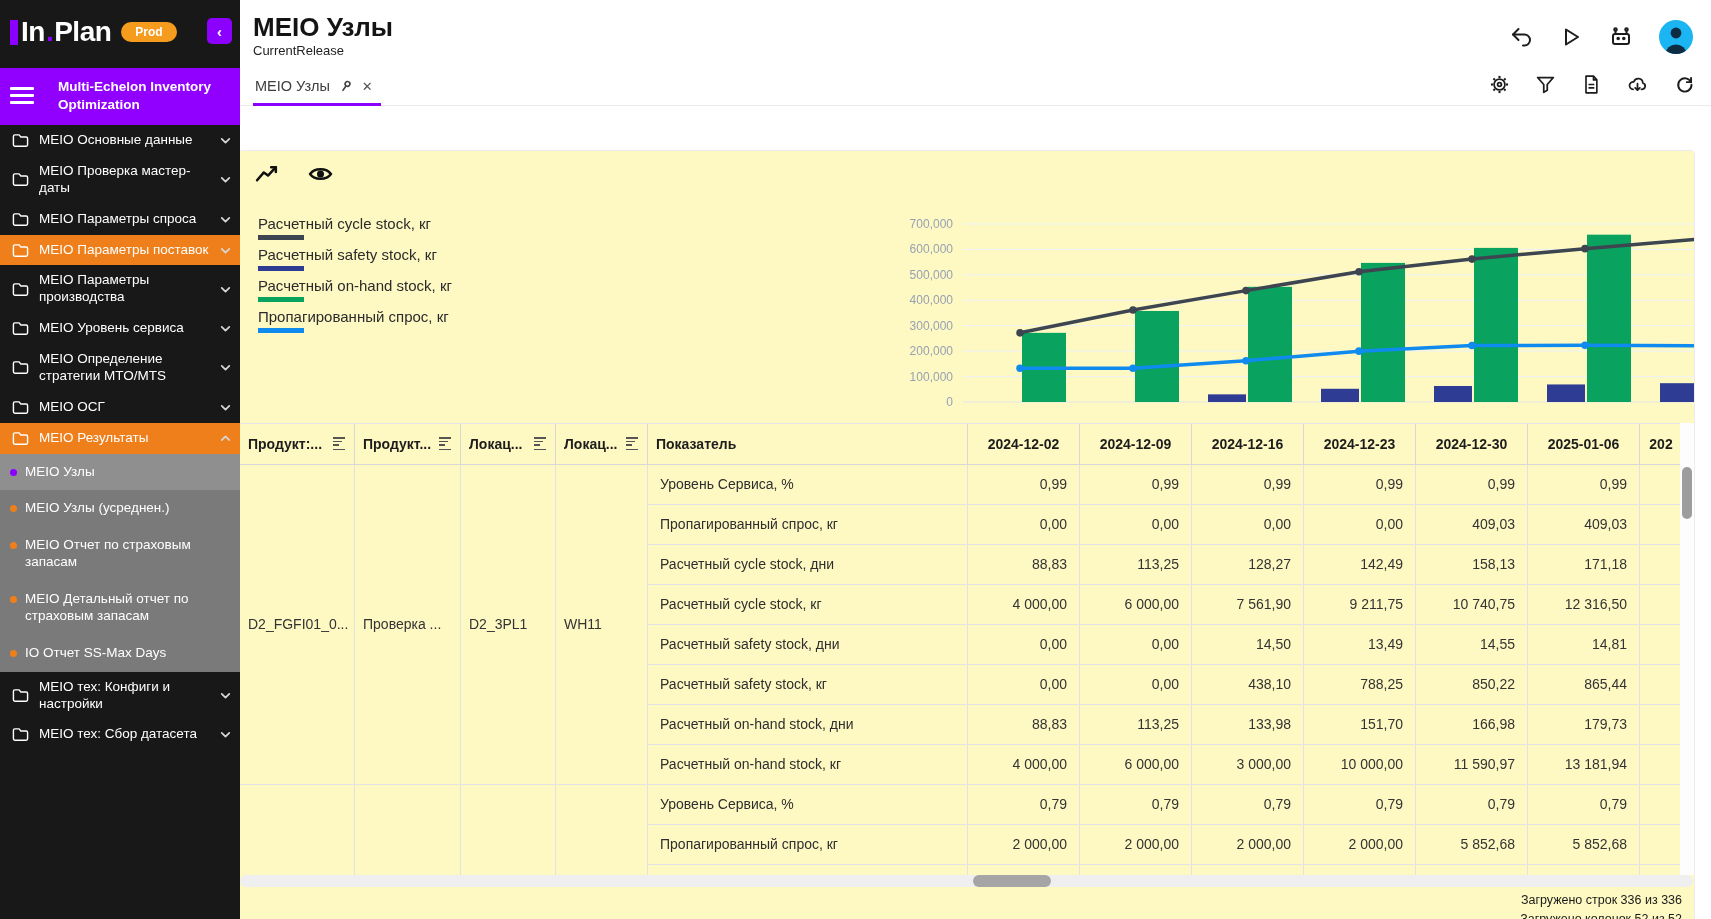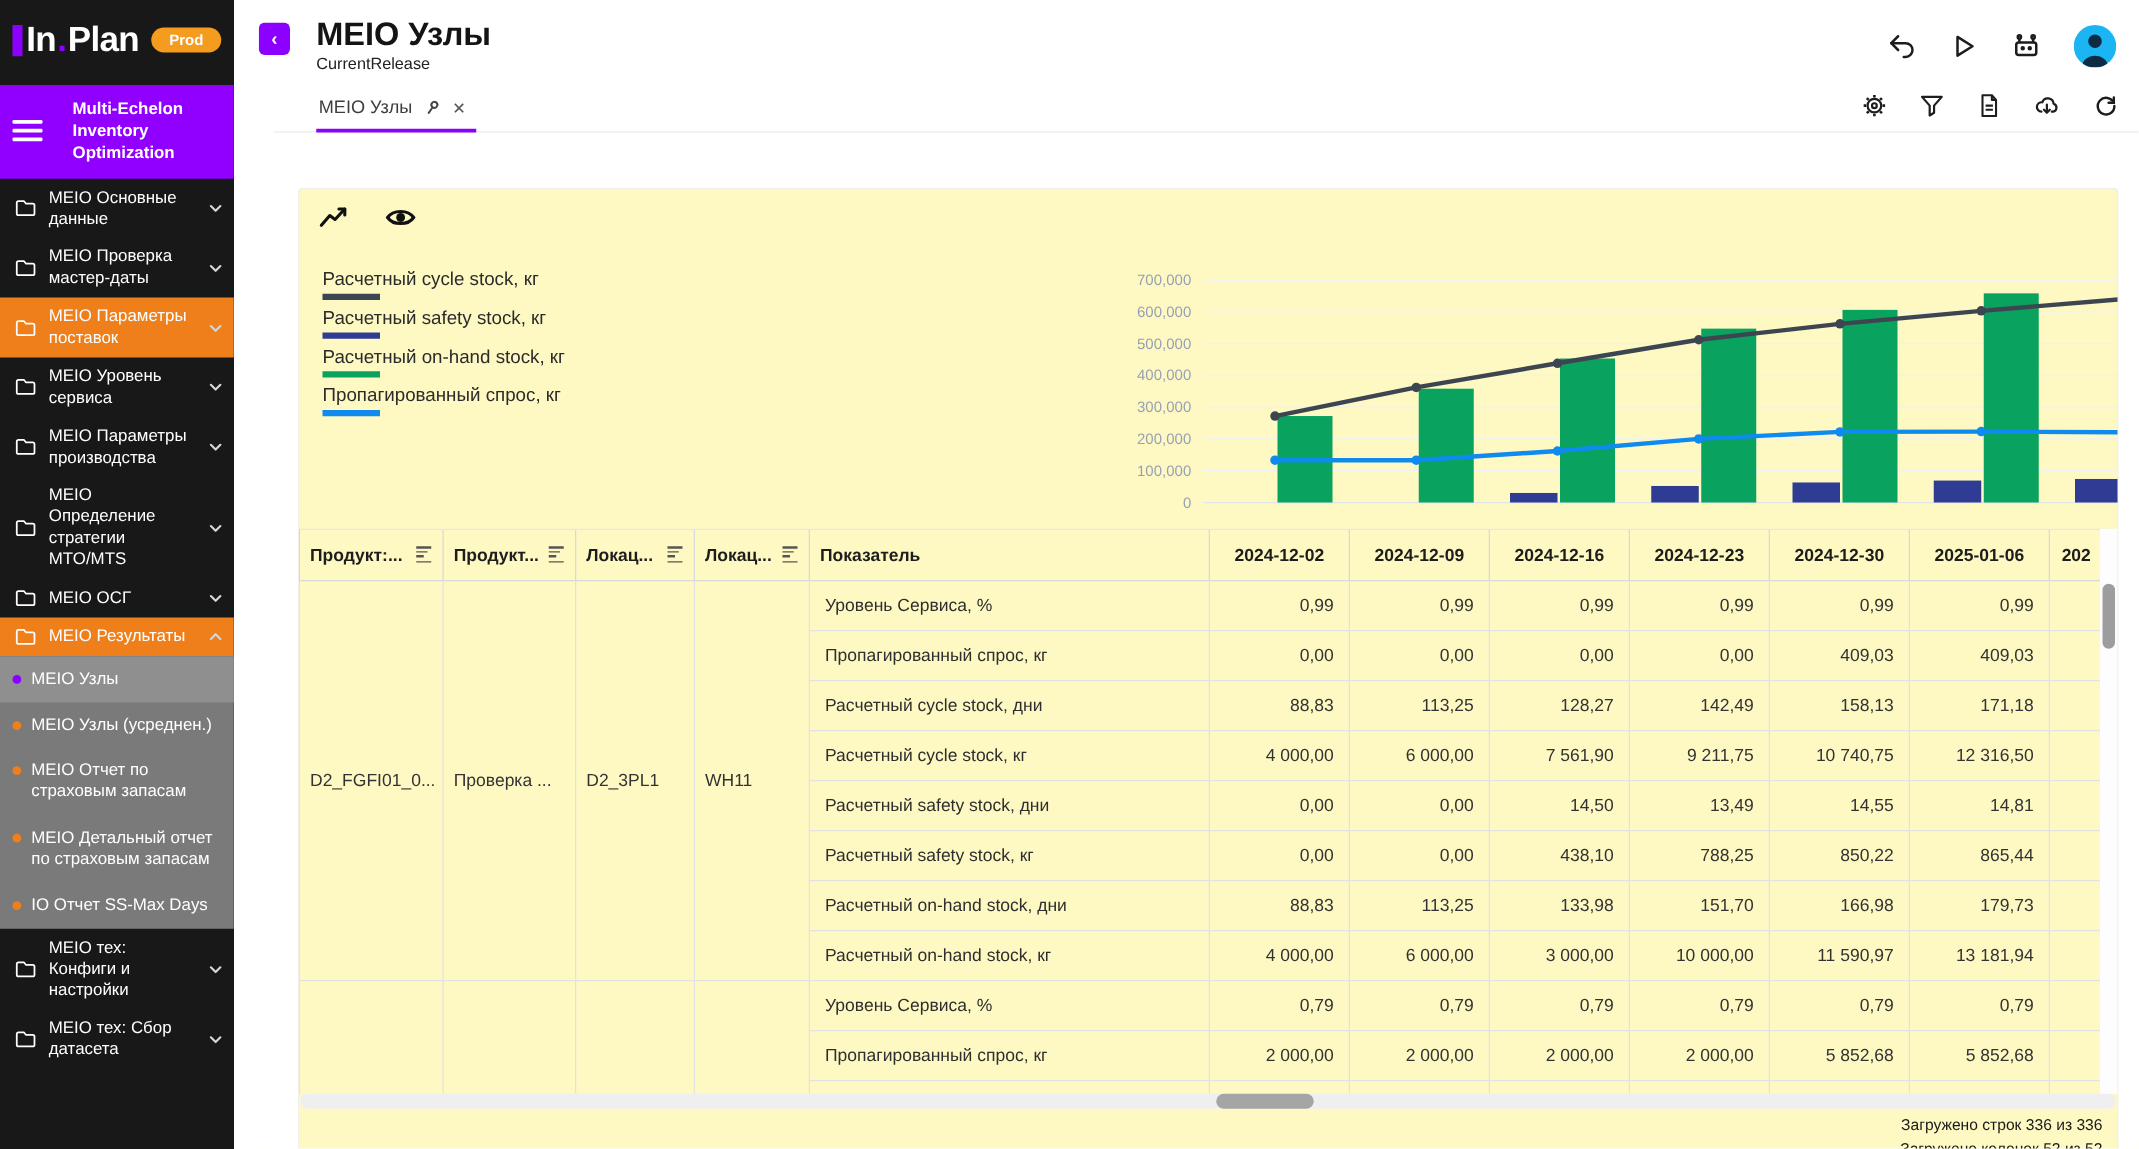--- a/index.html
+++ b/index.html
@@ -1,20 +1,20 @@
 <!DOCTYPE html>
 <html><head>
 <meta charset="utf-8">
 <style>
   *{box-sizing:border-box; margin:0; padding:0;}
   html,body{width:1711px; height:919px; overflow:hidden; background:#fff;
     font-family:"Liberation Sans", sans-serif; -webkit-font-smoothing:antialiased;}
 
   
-  .sidebar{position:fixed; left:0; top:0; width:187px; height:100%; background:#181818; color:#fff; z-index:5;}
+  .sidebar{position:fixed; left:0; top:0; width:240px; height:100%; background:#181818; color:#fff; z-index:5;}
   .logo-row{height:64px; display:flex; align-items:center; padding:0 10px;}
   .logo{display:flex; align-items:center; font-weight:bold; font-size:28px; letter-spacing:-.5px; color:#fff;}
   .logo-bar{width:8px; height:25px; background:#8b00ff; margin-right:3px;}
   .logo .dot{color:#8b00ff; margin:0 1px;}
   .env-pill{margin-left:10px; background:#f59b1e; color:#fff; font-size:12px; font-weight:bold;
     padding:3px 14px; border-radius:12px;}
   .module-header{background:#9100ff; display:flex; align-items:center; gap:24px; padding:10px 10px 12px 10px; margin-top:4px;}
   .hamburger{display:flex; flex-direction:column; gap:4px; width:24px; flex:none;}
   .hamburger i{display:block; height:3px; background:#fff; border-radius:1px;}
   .module-title{font-size:13.5px; font-weight:bold; line-height:1.3;}
@@ -133,53 +133,66 @@
             <path d="M2 4 a2 2 0 0 1 2-2 h6 l2.5 3 H20 a2 2 0 0 1 2 2 v9 a2 2 0 0 1 -2 2 H4 a2 2 0 0 1 -2 -2 Z"></path>
           </svg>
         </span>
         <span class="nav-label">MEIO Проверка мастер-даты</span>
         <span class="icon chev ">
           <svg width="13" height="13" viewBox="0 0 24 24" fill="none" stroke="currentColor" stroke-width="3.2" stroke-linecap="round" stroke-linejoin="round">
             <path d="M5 9 l7 7 7 -7"></path>
           </svg>
         </span>
       </div>
+      <div class="nav-item">
+        <span class="icon">
+          <svg width="17" height="15" viewBox="0 0 24 20" fill="none" stroke="#fff" stroke-width="2" stroke-linejoin="round">
+            <path d="M2 4 a2 2 0 0 1 2-2 h6 l2.5 3 H20 a2 2 0 0 1 2 2 v9 a2 2 0 0 1 -2 2 H4 a2 2 0 0 1 -2 -2 Z"></path>
+          </svg>
+        </span>
+        <span class="nav-label">MEIO Параметры спроса</span>
+        <span class="icon chev ">
+          <svg width="13" height="13" viewBox="0 0 24 24" fill="none" stroke="currentColor" stroke-width="3.2" stroke-linecap="round" stroke-linejoin="round">
+            <path d="M5 9 l7 7 7 -7"></path>
+          </svg>
+        </span>
+      </div>
       <div class="nav-item active">
         <span class="icon">
           <svg width="17" height="15" viewBox="0 0 24 20" fill="none" stroke="#fff" stroke-width="2" stroke-linejoin="round">
             <path d="M2 4 a2 2 0 0 1 2-2 h6 l2.5 3 H20 a2 2 0 0 1 2 2 v9 a2 2 0 0 1 -2 2 H4 a2 2 0 0 1 -2 -2 Z"></path>
           </svg>
         </span>
         <span class="nav-label">MEIO Параметры поставок</span>
         <span class="icon chev ">
           <svg width="13" height="13" viewBox="0 0 24 24" fill="none" stroke="currentColor" stroke-width="3.2" stroke-linecap="round" stroke-linejoin="round">
             <path d="M5 9 l7 7 7 -7"></path>
           </svg>
         </span>
       </div>
       <div class="nav-item">
         <span class="icon">
           <svg width="17" height="15" viewBox="0 0 24 20" fill="none" stroke="#fff" stroke-width="2" stroke-linejoin="round">
             <path d="M2 4 a2 2 0 0 1 2-2 h6 l2.5 3 H20 a2 2 0 0 1 2 2 v9 a2 2 0 0 1 -2 2 H4 a2 2 0 0 1 -2 -2 Z"></path>
           </svg>
         </span>
+        <span class="nav-label">MEIO Параметры производства</span>
+        <span class="icon chev ">
+          <svg width="13" height="13" viewBox="0 0 24 24" fill="none" stroke="currentColor" stroke-width="3.2" stroke-linecap="round" stroke-linejoin="round">
+            <path d="M5 9 l7 7 7 -7"></path>
+          </svg>
+        </span>
+      </div>
+      <div class="nav-item">
+        <span class="icon">
+          <svg width="17" height="15" viewBox="0 0 24 20" fill="none" stroke="#fff" stroke-width="2" stroke-linejoin="round">
+            <path d="M2 4 a2 2 0 0 1 2-2 h6 l2.5 3 H20 a2 2 0 0 1 2 2 v9 a2 2 0 0 1 -2 2 H4 a2 2 0 0 1 -2 -2 Z"></path>
+          </svg>
+        </span>
         <span class="nav-label">MEIO Уровень сервиса</span>
-        <span class="icon chev ">
-          <svg width="13" height="13" viewBox="0 0 24 24" fill="none" stroke="currentColor" stroke-width="3.2" stroke-linecap="round" stroke-linejoin="round">
-            <path d="M5 9 l7 7 7 -7"></path>
-          </svg>
-        </span>
-      </div>
-      <div class="nav-item">
-        <span class="icon">
-          <svg width="17" height="15" viewBox="0 0 24 20" fill="none" stroke="#fff" stroke-width="2" stroke-linejoin="round">
-            <path d="M2 4 a2 2 0 0 1 2-2 h6 l2.5 3 H20 a2 2 0 0 1 2 2 v9 a2 2 0 0 1 -2 2 H4 a2 2 0 0 1 -2 -2 Z"></path>
-          </svg>
-        </span>
-        <span class="nav-label">MEIO Параметры производства</span>
         <span class="icon chev ">
           <svg width="13" height="13" viewBox="0 0 24 24" fill="none" stroke="currentColor" stroke-width="3.2" stroke-linecap="round" stroke-linejoin="round">
             <path d="M5 9 l7 7 7 -7"></path>
           </svg>
         </span>
       </div>
       <div class="nav-item">
         <span class="icon">
           <svg width="17" height="15" viewBox="0 0 24 20" fill="none" stroke="#fff" stroke-width="2" stroke-linejoin="round">
             <path d="M2 4 a2 2 0 0 1 2-2 h6 l2.5 3 H20 a2 2 0 0 1 2 2 v9 a2 2 0 0 1 -2 2 H4 a2 2 0 0 1 -2 -2 Z"></path>

